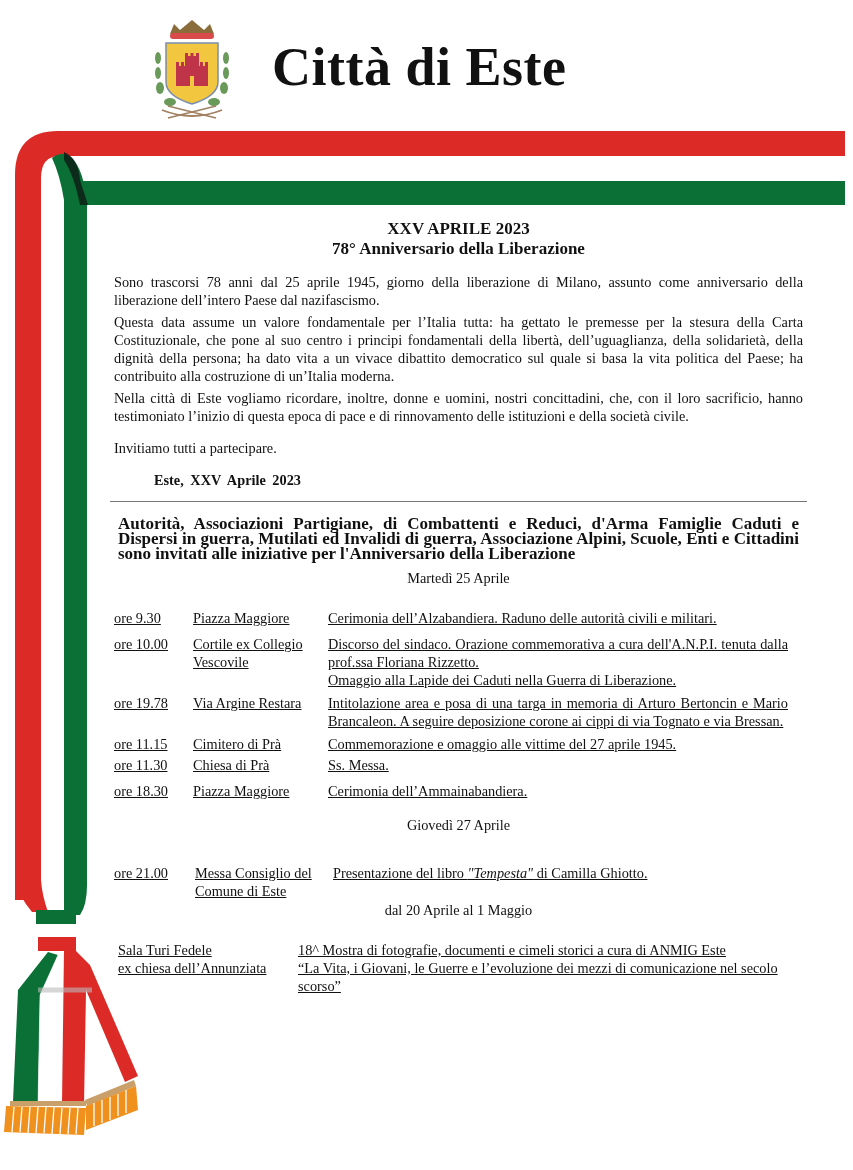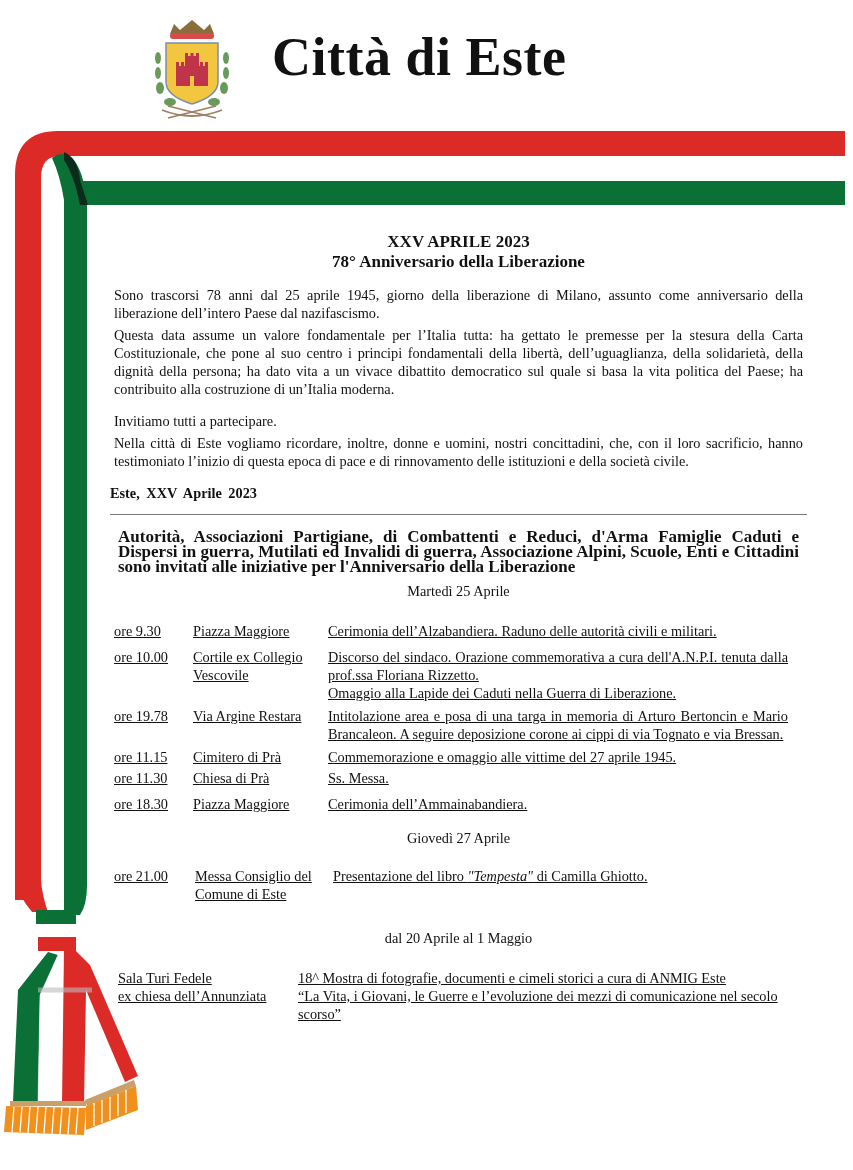--- a/index.html
+++ b/index.html
@@ -1,29 +1,29 @@
 <!DOCTYPE html>
 <html><head>
 <meta charset="utf-8">
 <style>
   html, body { margin: 0; padding: 0; background: #ffffff; }
   body { width: 853px; height: 1170px; position: relative; overflow: hidden;
          font-family: "Liberation Serif", "DejaVu Serif", serif; color: #111; }
   .abs { position: absolute; }
   
   #crest { left: 150px; top: 18px; width: 84px; height: 108px; }
-  #city-title { left: 272px; top: 30px; font-size: 54px; font-weight: bold; letter-spacing: 0.5px; line-height: 1; }
+  #city-title { left: 272px; top: 40px; font-size: 54px; font-weight: bold; letter-spacing: 0.5px; line-height: 1; }
   
   #sash { left: 0; top: 0; width: 853px; height: 1170px; pointer-events: none; }
   
-  #content { left: 110px; top: 232px; width: 697px; font-size: 14.3px; line-height: 18px; }
+  #content { left: 110px; top: 219px; width: 697px; font-size: 14.3px; line-height: 18px; }
   .h-title { text-align: center; font-weight: bold; font-size: 17px; line-height: 20px; }
   .para { text-align: justify; margin: 4px; }
   .gap-top { margin-top: 14px; }
-  .sign-row { display: flex; justify-content: space-between; font-weight: bold; margin-top: 14px; }
+  .sign-row { display: flex; justify-content: space-between; font-weight: bold; margin-top: 14px; margin-left: 44px; }
   .sign-row span:last-child { word-spacing: 3px; }
   .rule { border: 0; border-top: 1.3px solid #777; margin: 12px 0 0 0; }
   .invite { font-weight: bold; font-size: 17px; line-height: 15px; text-align: justify; margin: 14px 8px 0 8px; }
   .day { text-align: center; font-weight: normal; font-size: 14.3px; margin-top: 8px; }
   table.sched { border-collapse: collapse; width: 674px; margin-left: 4px; font-size: 14.3px; line-height: 18px; }
   table.sched td { vertical-align: top; padding: 0; text-decoration: underline; }
   td.t { width: 79px; }
   td.p { width: 135px; }
   td.d { text-align: justify; }
   .em { font-style: italic; }
@@ -111,22 +111,22 @@
 </svg>
 
 <div id="city-title" class="abs">Città di Este</div>
 
 <div id="content" class="abs">
   <div class="h-title">XXV APRILE 2023</div>
   <div class="h-title">78° Anniversario della Liberazione</div>
 
   <p class="para gap-top">Sono trascorsi 78 anni dal 25 aprile 1945, giorno della liberazione di Milano, assunto come anniversario della liberazione dell’intero Paese dal nazifascismo.</p>
   <p class="para">Questa data assume un valore fondamentale per l’Italia tutta: ha gettato le premesse per la stesura della Carta Costituzionale, che pone al suo centro i principi fondamentali della libertà, dell’uguaglianza, della solidarietà, della dignità della persona; ha dato vita a un vivace dibattito democratico sul quale si basa la vita politica del Paese; ha contribuito alla costruzione di un’Italia moderna.</p>
+  <p class="para">Nella città di Este vogliamo ricordare, inoltre, donne e uomini, nostri concittadini, che, con il loro sacrificio, hanno testimoniato l’inizio di questa epoca di pace e di rinnovamento delle istituzioni e della società civile.</p>
   <p class="para gap-top">Invitiamo tutti a partecipare.</p>
-  <p class="para">Nella città di Este vogliamo ricordare, inoltre, donne e uomini, nostri concittadini, che, con il loro sacrificio, hanno testimoniato l’inizio di questa epoca di pace e di rinnovamento delle istituzioni e della società civile.</p>
 
   <div class="sign-row">
     <span>Este, XXV Aprile 2023</span>
   </div>
   <hr class="rule">
 
   <div class="invite">Autorità, Associazioni Partigiane, di Combattenti e Reduci, d'Arma Famiglie Caduti e Dispersi in guerra, Mutilati ed Invalidi di guerra, Associazione Alpini, Scuole, Enti e Cittadini sono invitati alle iniziative per l'Anniversario della Liberazione</div>
 
   <div class="day">Martedì 25 Aprile</div>
   <table class="sched" style="margin-top:22px">
@@ -161,34 +161,34 @@
     </tr>
     <tr>
       <td class="t" style="padding-top:8px">ore 18.30</td>
       <td class="p" style="padding-top:8px">Piazza Maggiore</td>
       <td class="d" style="padding-top:8px">Cerimonia dell’Ammainabandiera.</td>
     </tr>
   </tbody>
     </table>
 
   <div class="day" style="margin-top:16px">Giovedì 27 Aprile</div>
-  <table class="sched" style="margin-top:20px">
+  <table class="sched" style="margin-top:30px">
     <tbody>
         <tr>
       <td class="t" style="width:81px">ore 21.00</td>
       <td class="p" style="width:138px">
         <div>Messa Consiglio del</div>
         <div>Comune di Este</div>
       </td>
       <td><span>Presentazione del libro </span><span class="em">"Tempesta"</span><span> di Camilla Ghiotto.</span></td>
     </tr>
   </tbody>
     </table>
 
-  <div class="day" style="margin-top:26px">dal 20 Aprile al 1 Maggio</div>
+  <div class="day" style="margin-top:1px">dal 20 Aprile al 1 Maggio</div>
   <table class="sched" style="margin-top:22px; margin-left:8px; width:680px">
     <tbody>
         <tr>
       <td style="width:180px">
         <div>Sala Turi Fedele</div>
         <div>ex chiesa dell’Annunziata</div>
       </td>
       <td>
         <div>18^ Mostra di fotografie, documenti e cimeli storici a cura di ANMIG Este</div>
         <div style="width:480px">“La Vita, i Giovani, le Guerre e l’evoluzione dei mezzi di comunicazione nel secolo scorso”</div>

